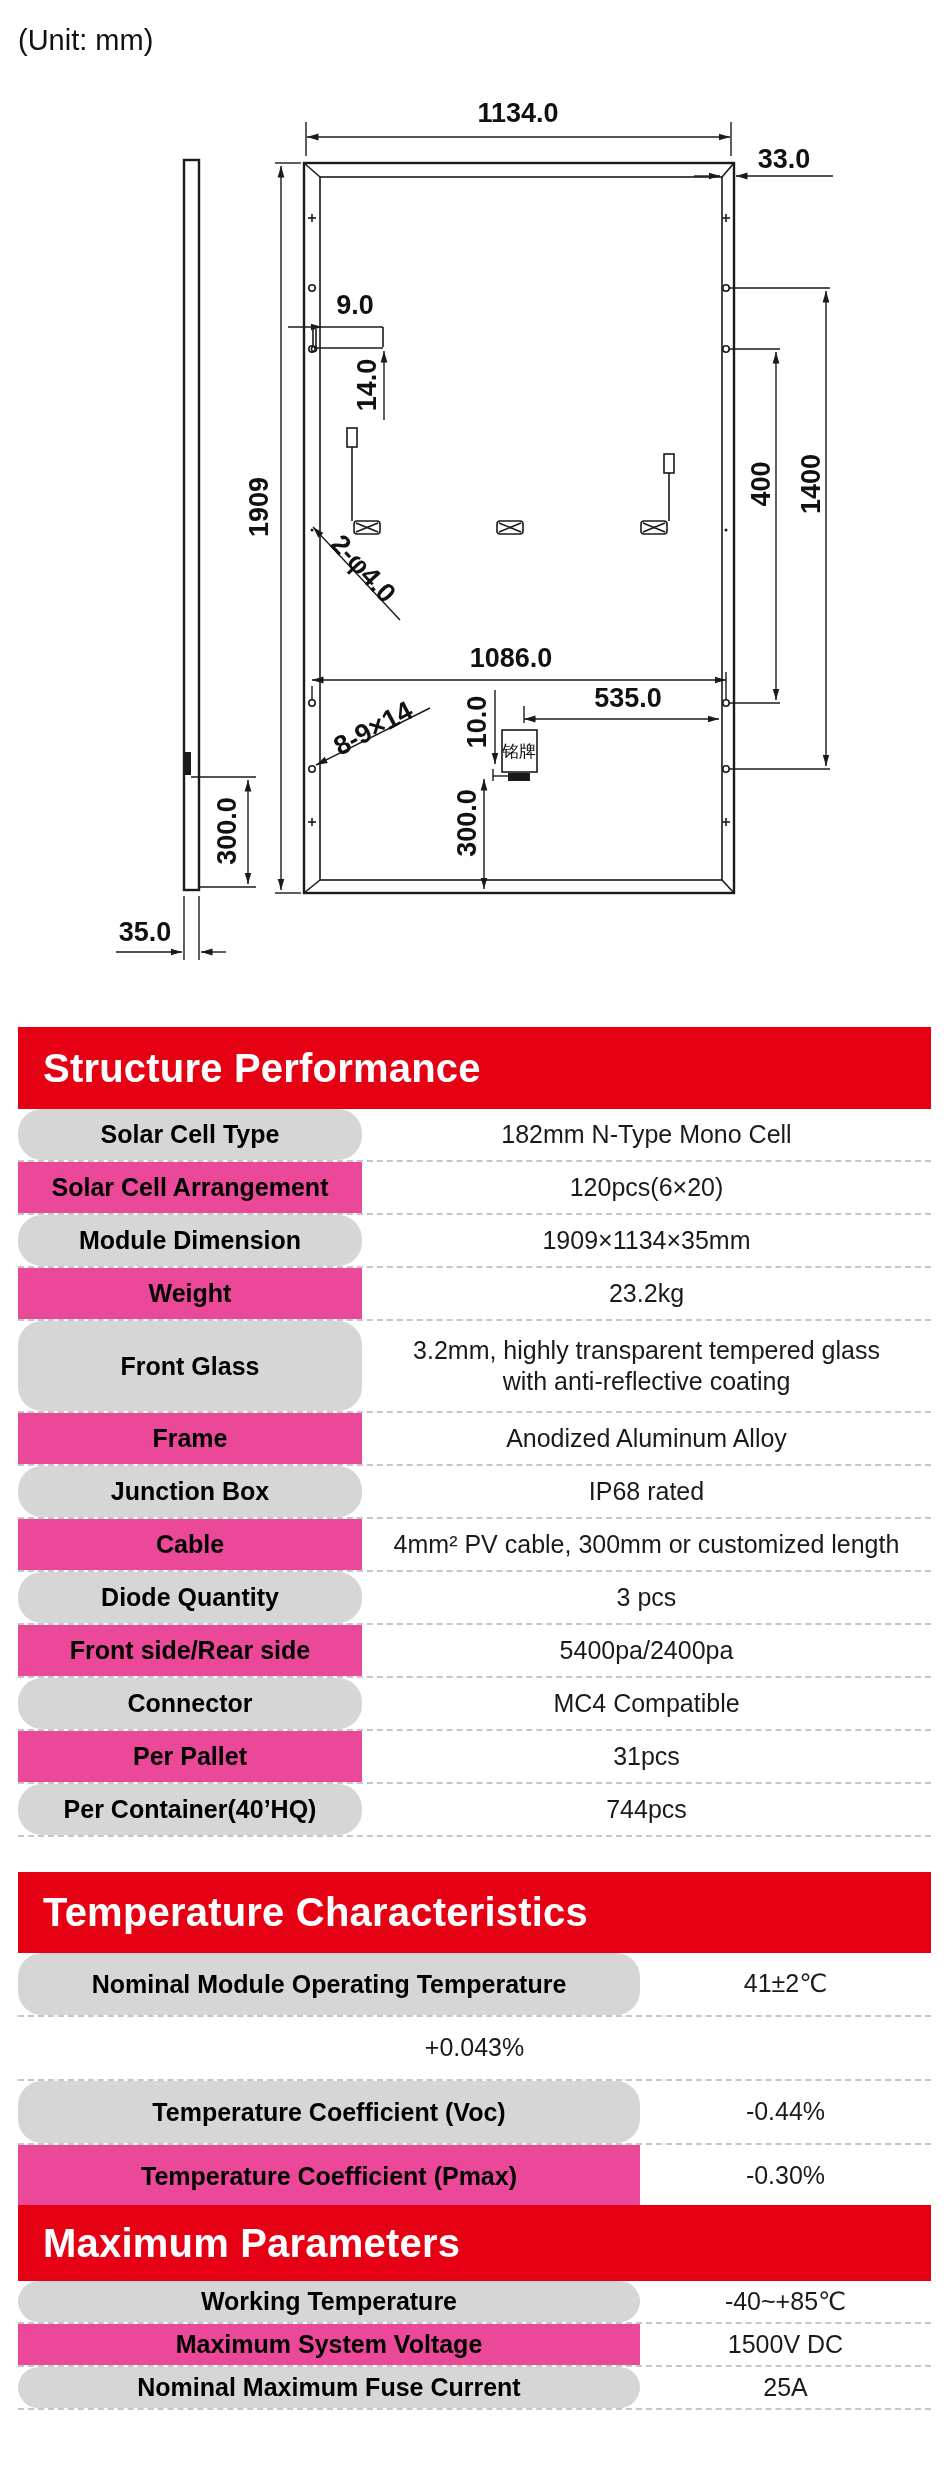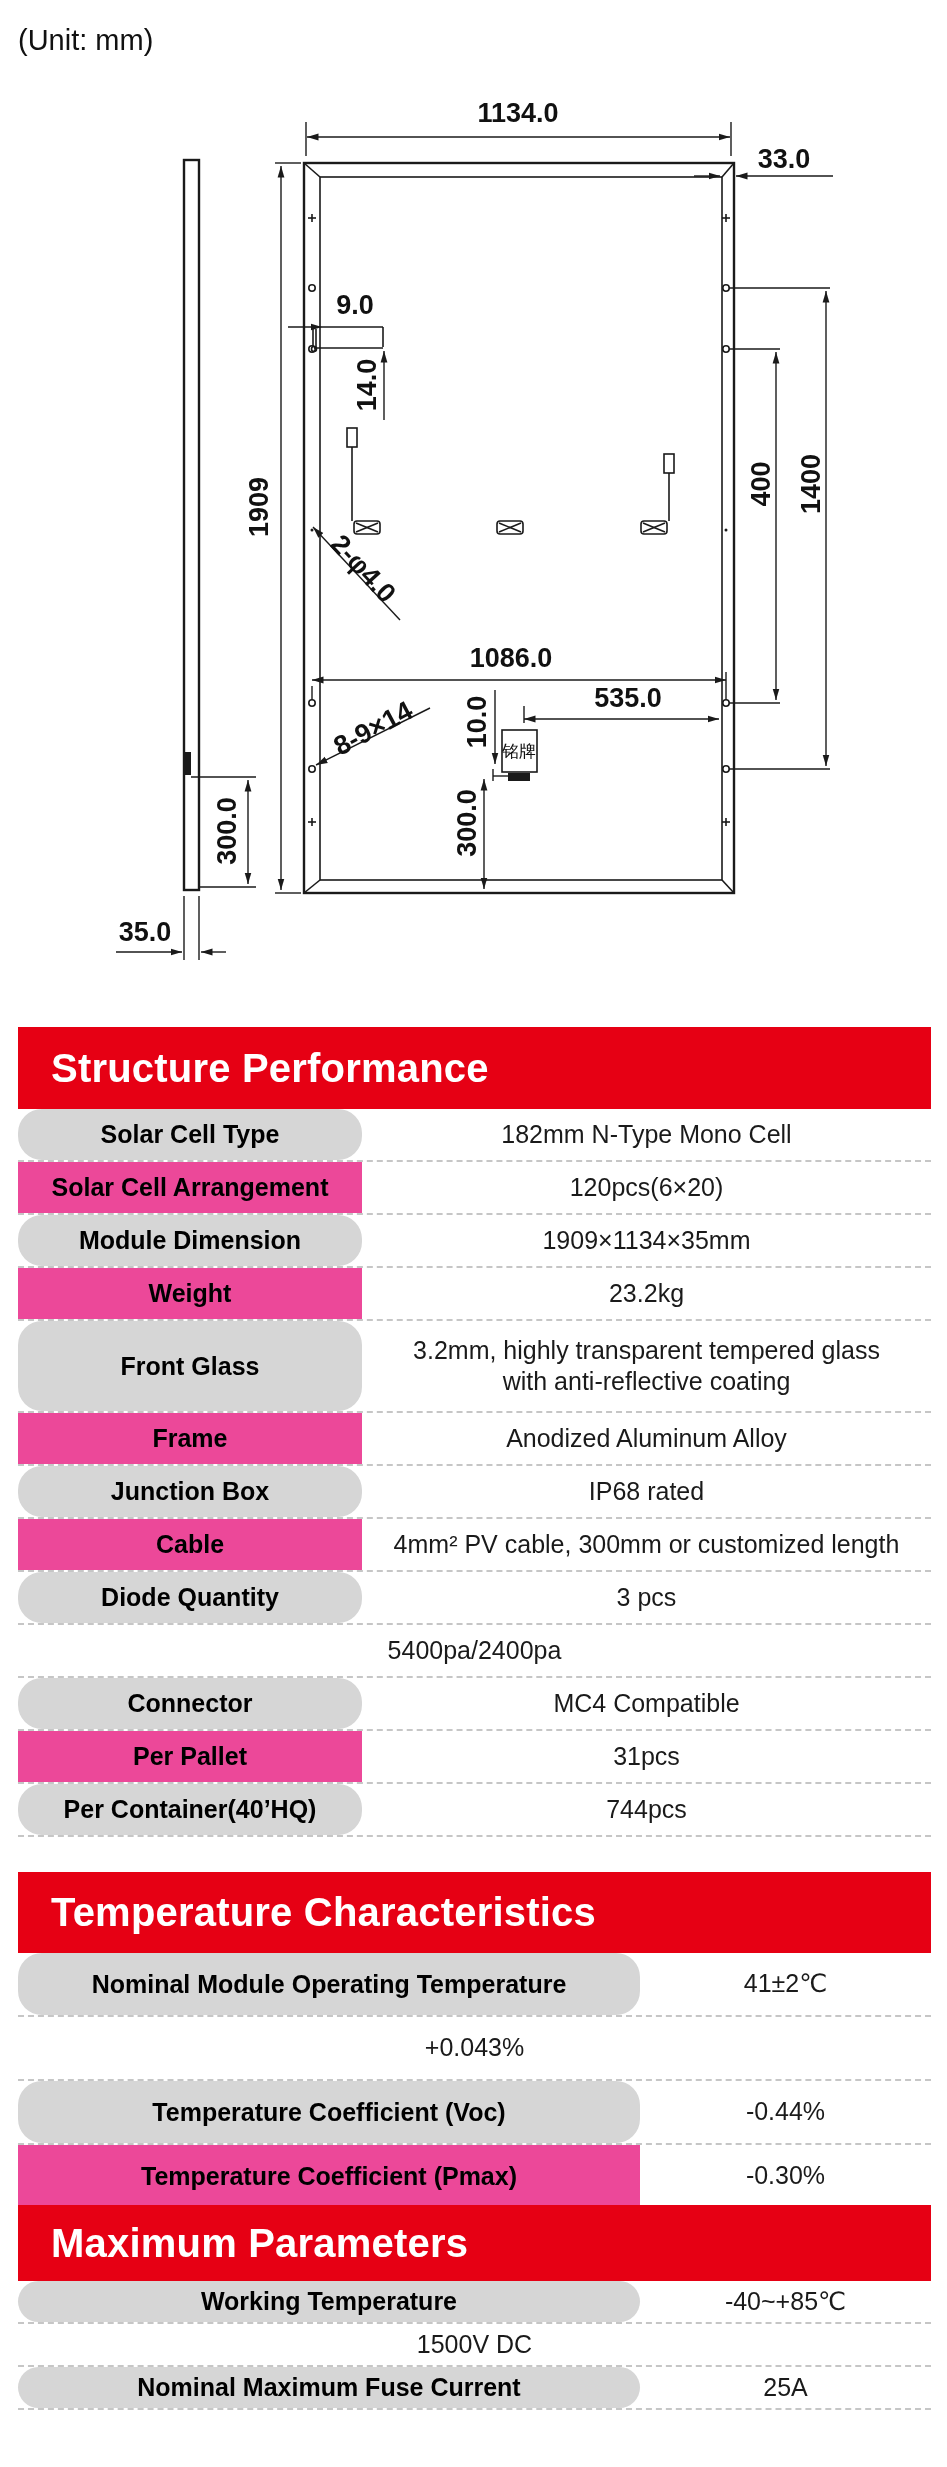--- a/index.html
+++ b/index.html
@@ -11,21 +11,21 @@
                 fill:#111;text-anchor:middle;dominant-baseline:middle;}
   #drawing text.unit{font-size:29px;font-weight:500;text-anchor:start;}
   #drawing text.cjk{font-size:17px;font-weight:400;}
   .ln2{stroke:#1a1a1a;stroke-width:2.4;fill:none;}
   .ln1{stroke:#1a1a1a;stroke-width:1.6;fill:none;}
   .dim{stroke:#1a1a1a;stroke-width:1.4;fill:none;}
   .fillb{fill:#1a1a1a;stroke:none;}
   
   .sec{position:absolute;left:18px;width:913px;}
   .banner{background:#e60014;color:#fff;display:flex;align-items:center;}
-  .banner-title{font-size:40px;font-weight:700;padding-left:33px;letter-spacing:0.2px;}
+  .banner-title{font-size:40px;font-weight:700;padding-left:25px;letter-spacing:0.2px;}
   .row{display:flex;box-sizing:border-box;border-bottom:2px dashed #c6c6c6;}
   .lbl{display:flex;align-items:center;justify-content:center;text-align:center;
        font-weight:700;font-size:25px;color:#000;box-sizing:border-box;}
   .val{flex:1;display:flex;align-items:center;justify-content:center;text-align:center;
        font-size:25px;color:#1a1a1a;white-space:pre-line;line-height:1.25;box-sizing:border-box;}
   .row.dark .lbl{background:#d6d6d6;border-radius:24px;}
   .row.light .lbl{background:#ec4899;}
   #sec-structure{top:1027px;}
   #sec-structure .banner{height:82px;}
   #sec-structure .row{height:53px;}
@@ -221,20 +221,21 @@
         </div>
       <div class="row light">
           <div class="lbl">Cable</div>
           <div class="val">4mm² PV cable, 300mm or customized length</div>
         </div>
       <div class="row dark">
           <div class="lbl">Diode Quantity</div>
           <div class="val">3 pcs</div>
         </div>
       <div class="row light">
+          <div class="lbl">Front side/Rear side</div>
           <div class="val">5400pa/2400pa</div>
         </div>
       <div class="row dark">
           <div class="lbl">Connector</div>
           <div class="val">MC4 Compatible</div>
         </div>
       <div class="row light">
           <div class="lbl">Per Pallet</div>
           <div class="val">31pcs</div>
         </div>
@@ -271,20 +272,21 @@
   <section class="sec" id="sec-maximum">
     <div class="banner">
       <span class="banner-title">Maximum Parameters</span>
     </div>
     <div class="rows">
       <div class="row dark">
           <div class="lbl">Working Temperature</div>
           <div class="val">-40~+85℃</div>
         </div>
       <div class="row light">
+          <div class="lbl">Maximum System Voltage</div>
           <div class="val">1500V DC</div>
         </div>
       <div class="row dark">
           <div class="lbl">Nominal Maximum Fuse Current</div>
           <div class="val">25A</div>
         </div>
     </div>
   </section>
 
 </div>

